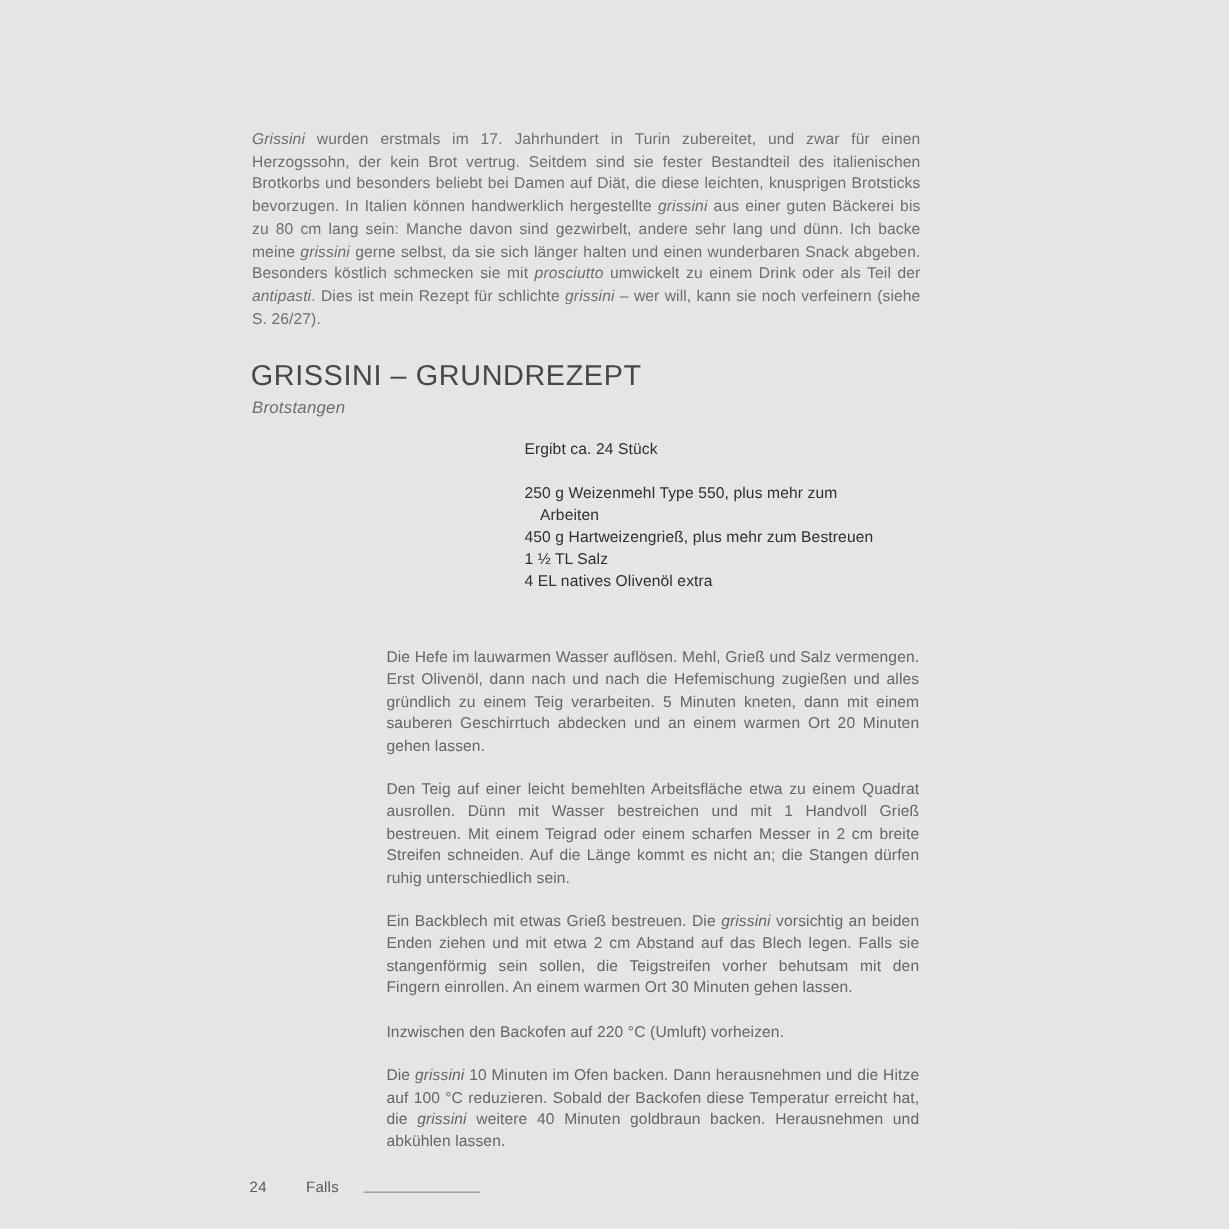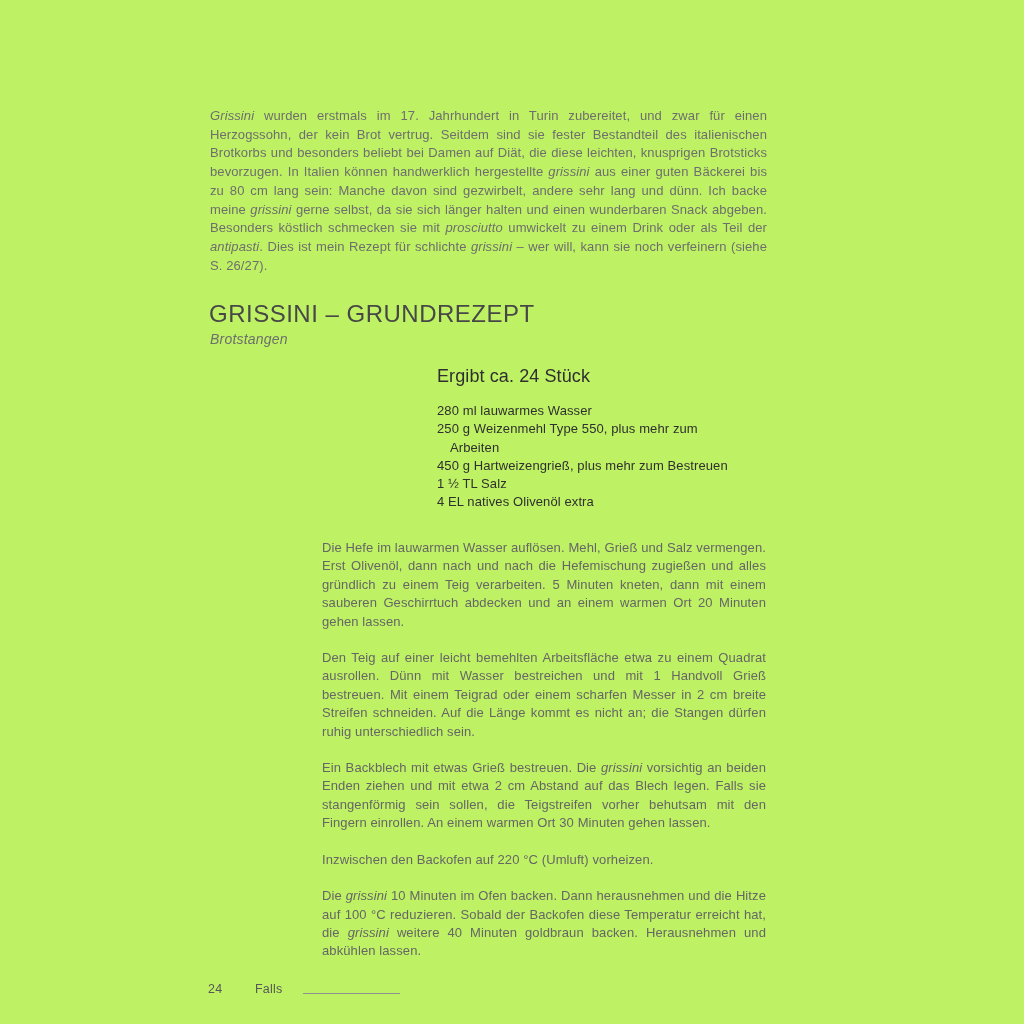--- a/index.html
+++ b/index.html
@@ -1,39 +1,39 @@
 <!DOCTYPE html>
 <html lang="de"><head>
 <meta charset="utf-8">
 <style>
   * { margin: 0; padding: 0; box-sizing: border-box; }
   html, body { width: 1024px; height: 1024px; background: #ffffff; }
   body { font-family: "Liberation Sans", sans-serif; }
   .page {
     position: relative; width: 1024px; height: 1024px;
-    background: #bef264; overflow: hidden;
+    background: #e5e5e5; overflow: hidden;
   }
   .intro {
     position: absolute; left: 210px; top: 107px; width: 557px;
     font-size: 13px; line-height: 18.7px; letter-spacing: 0.1px;
     color: #6e6e6e; text-align: justify; hyphens: auto;
   }
   .intro em, .step em { font-style: italic; }
   .title {
     position: absolute; left: 209px; top: 300px;
     font-size: 24px; font-weight: 400; letter-spacing: 0.5px;
     color: #474747; white-space: nowrap;
   }
   .subtitle {
     position: absolute; left: 210px; top: 331px;
     font-size: 14px; color: #6e6e6e; letter-spacing: 0.2px; font-style: italic;
   }
   .yield {
     position: absolute; left: 437px; top: 366px;
-    font-size: 18px; color: #2f2f2f; letter-spacing: 0.1px;
+    font-size: 13px; color: #2f2f2f; letter-spacing: 0.1px;
   }
   .ingredients {
     position: absolute; left: 437px; top: 402px;
     font-size: 13px; line-height: 18.3px; color: #2f2f2f;
     letter-spacing: 0.1px; white-space: nowrap;
   }
   .ing.wrap-indent { padding-left: 13px; }
   .steps {
     position: absolute; left: 322px; top: 539px; width: 444px;
     font-size: 13px; line-height: 18.4px; color: #666666;
@@ -59,21 +59,20 @@
 
   <p class="intro"><em>Grissini</em><span> wurden erstmals im 17. Jahrhundert in Turin zubereitet, und zwar für einen Herzogssohn, der kein Brot vertrug. Seitdem sind sie fester Bestandteil des italienischen Brotkorbs und besonders beliebt bei Damen auf Diät, die diese leichten, knusprigen Brotsticks bevorzugen. In Italien können handwerklich hergestellte </span><em>grissini</em><span> aus einer guten Bäckerei bis zu 80 cm lang sein: Manche davon sind gezwirbelt, andere sehr lang und dünn. Ich backe meine </span><em>grissini</em><span> gerne selbst, da sie sich länger halten und einen wunderbaren Snack abgeben. Besonders köstlich schmecken sie mit </span><em>prosciutto</em><span> umwickelt zu einem Drink oder als Teil der </span><em>antipasti</em><span>. Dies ist mein Rezept für schlichte </span><em>grissini</em><span> – wer will, kann sie noch verfeinern (siehe S. 26/27).</span></p>
 
   <h1 class="title">GRISSINI – GRUNDREZEPT</h1>
 
   <div class="subtitle">Brotstangen</div>
 
   <div class="yield">Ergibt ca. 24 Stück</div>
 
   <div class="ingredients">
-    <div class="ing">280 ml lauwarmes Wasser</div>
     <div class="ing">250 g Weizenmehl Type 550, plus mehr zum</div>
     <div class="ing wrap-indent">Arbeiten</div>
     <div class="ing">450 g Hartweizengrieß, plus mehr zum Bestreuen</div>
     <div class="ing">1 ½ TL Salz</div>
     <div class="ing">4 EL natives Olivenöl extra</div>
   </div>
 
   <div class="steps">
     <p class="step"><span>Die Hefe im lauwarmen Wasser auflösen. Mehl, Grieß und Salz vermengen. Erst Olivenöl, dann nach und nach die Hefemischung zugießen und alles gründlich zu einem Teig verarbeiten. 5 Minuten kneten, dann mit einem sauberen Geschirrtuch abdecken und an einem warmen Ort 20 Minuten gehen lassen.</span></p>
     <p class="step"><span>Den Teig auf einer leicht bemehlten Arbeitsfläche etwa zu einem Quadrat ausrollen. Dünn mit Wasser bestreichen und mit 1 Handvoll Grieß bestreuen. Mit einem Teigrad oder einem scharfen Messer in 2 cm breite Streifen schneiden. Auf die Länge kommt es nicht an; die Stangen dürfen ruhig unterschiedlich sein.</span></p>

